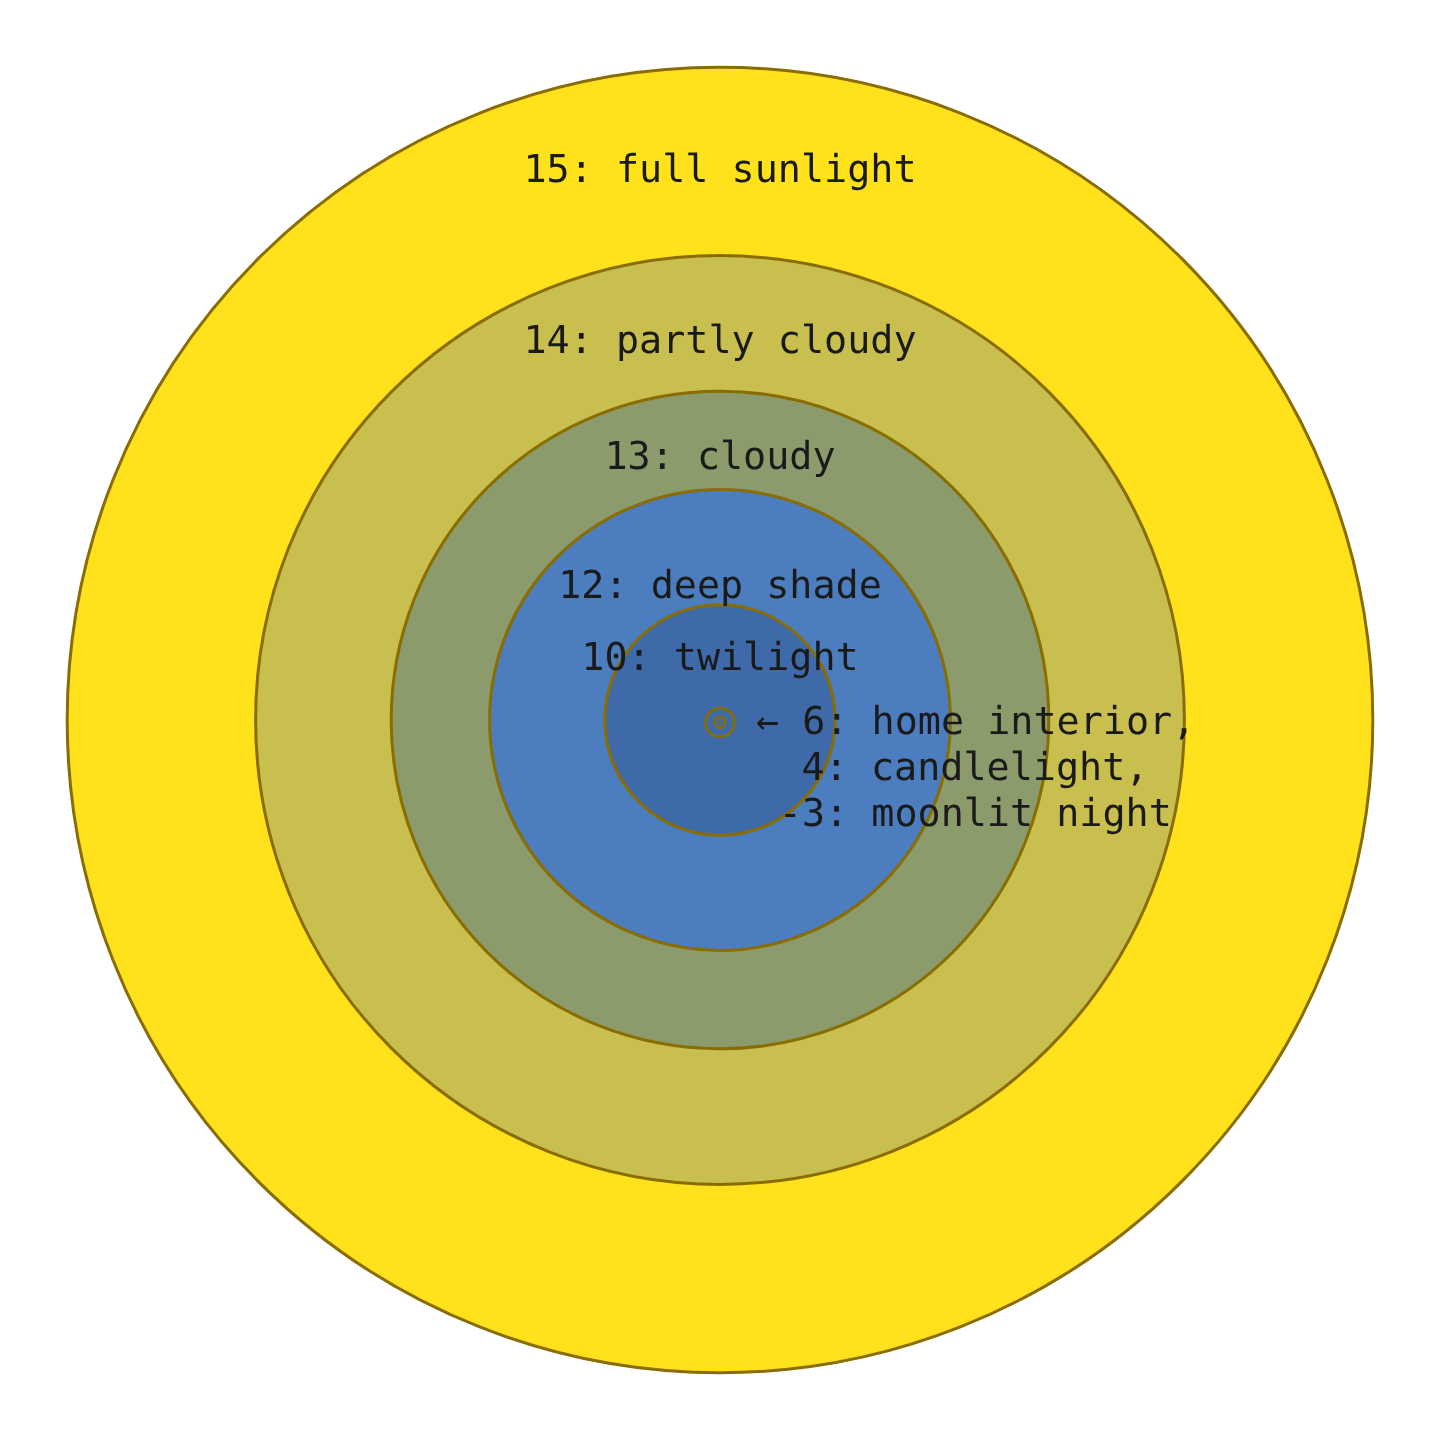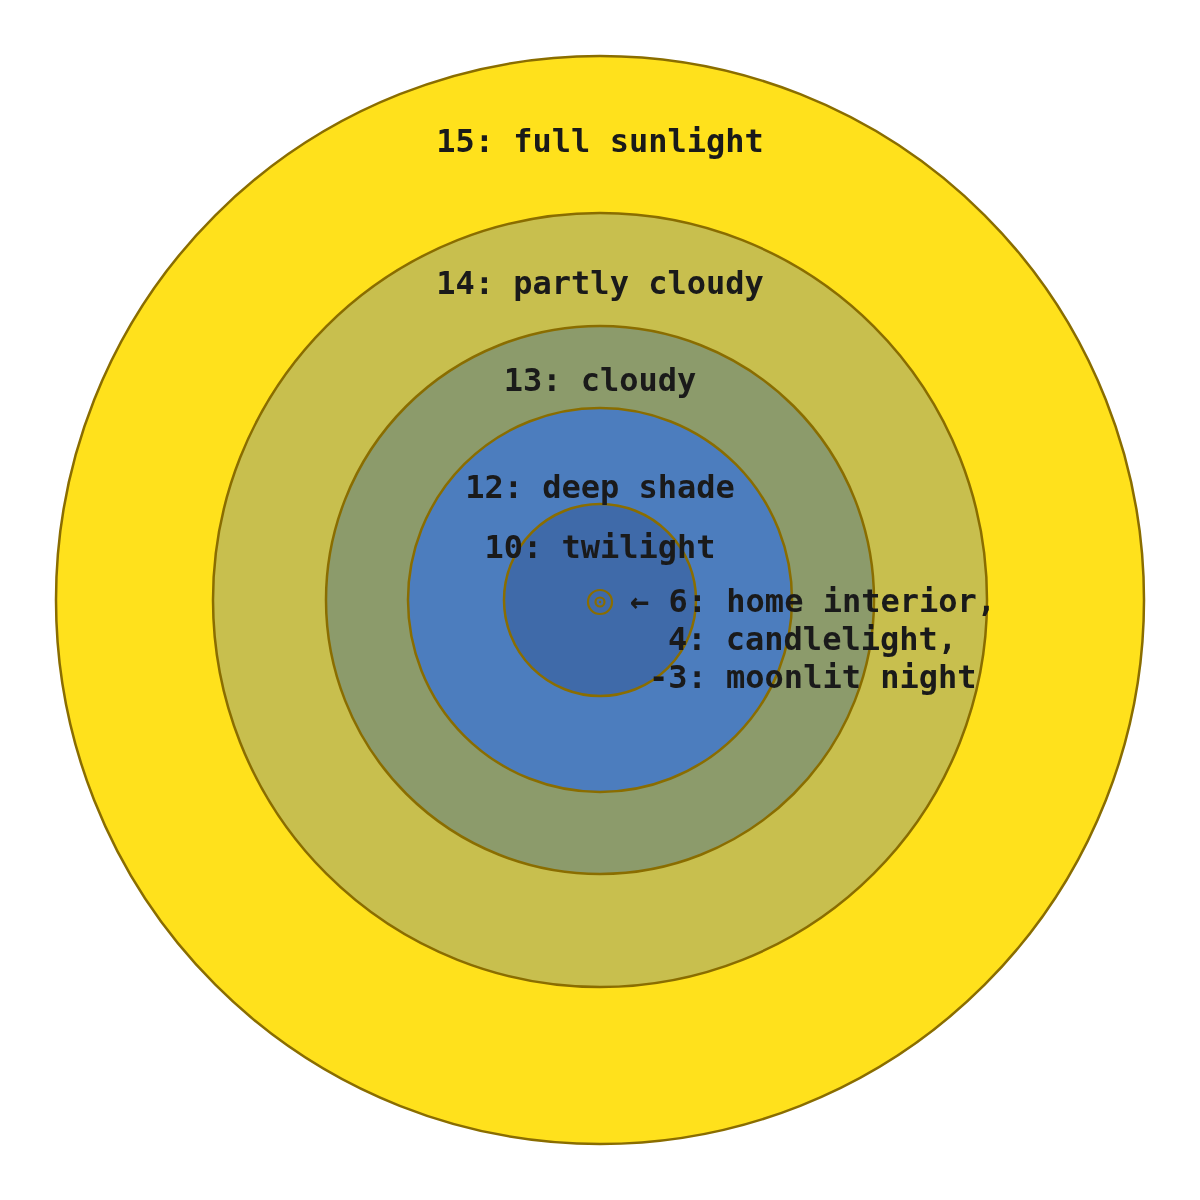--- a/index.html
+++ b/index.html
@@ -8,21 +8,20 @@
     background: #ffffff;
     width: 1200px;
     height: 1200px;
     font-family: "DejaVu Sans Mono", "Liberation Mono", monospace;
   }
   .figure {
     position: relative;
     width: 1188px;
     height: 1200px;
     overflow: hidden;
-    font-weight: bold;
   }
   svg { display: block; }
   .ring {
     stroke-width: 2.5;
   }
   .tiny-ring {
     stroke-width: 2.2;
   }
   .lbl {
     font-family: "DejaVu Sans Mono", "Liberation Mono", monospace;

